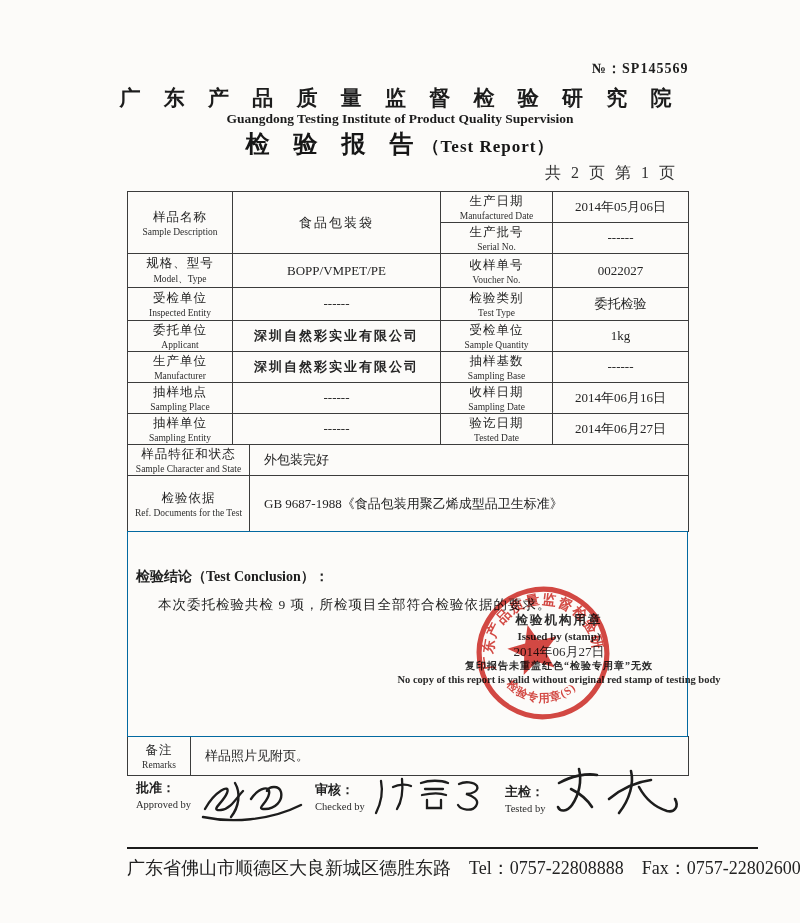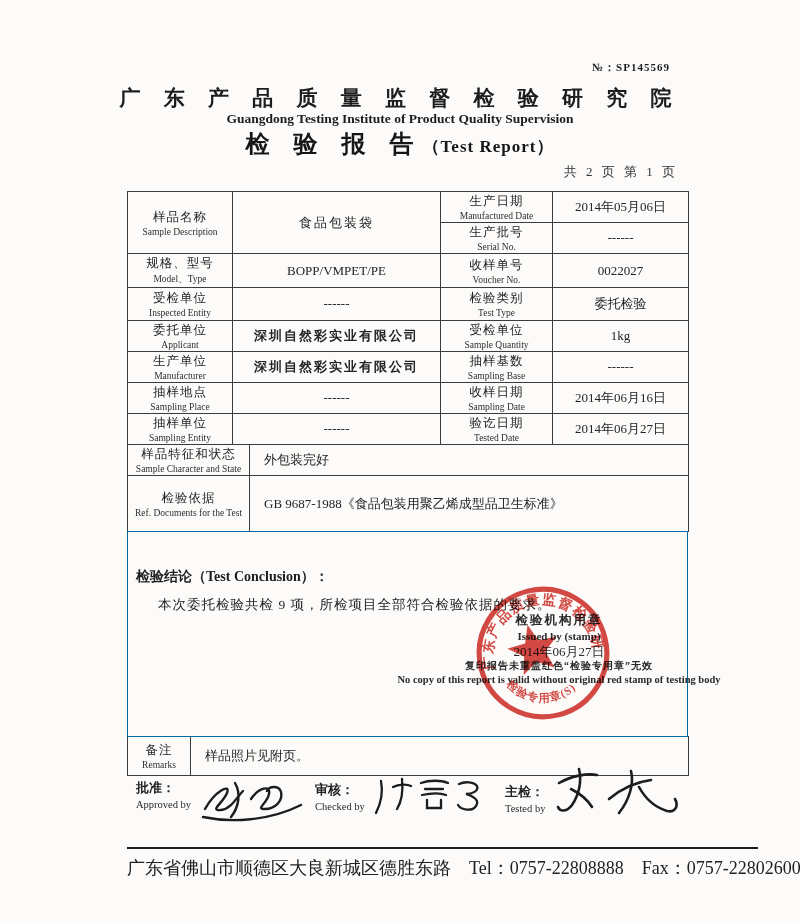--- a/index.html
+++ b/index.html
@@ -1,26 +1,26 @@
 <!DOCTYPE html>
 <html><head>
 <meta charset="utf-8">
 <style>
   html,body{margin:0;padding:0;}
   body{background:#e8e8e8;font-family:"Liberation Serif","DejaVu Serif",serif;}
   .page{position:relative;width:800px;height:923px;background:#fcfbf9;margin:0 auto;overflow:hidden;color:#2b2b2b;}
 
   
-  .report-no{position:absolute;top:60px;left:592px;font-size:11px;font-weight:bold;letter-spacing:1px;color:#1f1f1f;}
+  .report-no{position:absolute;top:60px;left:592px;font-size:14px;font-weight:bold;letter-spacing:1px;color:#1f1f1f;}
   .institute-cn{position:absolute;top:84px;left:0;width:800px;text-align:center;font-size:21px;font-weight:bold;letter-spacing:9px;color:#1c1c1c;}
   .institute-en{position:absolute;top:111px;left:0;width:800px;text-align:center;font-size:13.5px;font-weight:bold;color:#1c1c1c;}
   .report-title{position:absolute;top:128px;left:0;width:800px;text-align:center;font-weight:bold;color:#161616;}
   .report-title .cn{font-size:24px;letter-spacing:9px;}
   .report-title .paren{font-size:17px;letter-spacing:1px;}
-  .page-info{position:absolute;top:163px;left:430px;width:248px;text-align:right;font-size:13px;letter-spacing:3px;color:#333;}
+  .page-info{position:absolute;top:163px;left:430px;width:248px;text-align:right;font-size:16px;letter-spacing:3px;color:#333;}
 
   
   .doc-table{position:absolute;left:127px;top:192px;width:561px;}
   table{border-collapse:collapse;table-layout:fixed;width:561px;margin-top:-1px;}
   td{border:1px solid #3c3c3c;padding:1px 3px;text-align:center;vertical-align:middle;overflow:hidden;}
   .lab .cn{font-size:12.5px;letter-spacing:1px;color:#242424;}
   .lab .en{font-size:9.5px;color:#2e2e2e;margin-top:1px;text-align:center;}
   .val{font-size:13px;color:#242424;}
   .company{font-weight:bold;letter-spacing:2px;}
   .spaced{letter-spacing:2px;}

